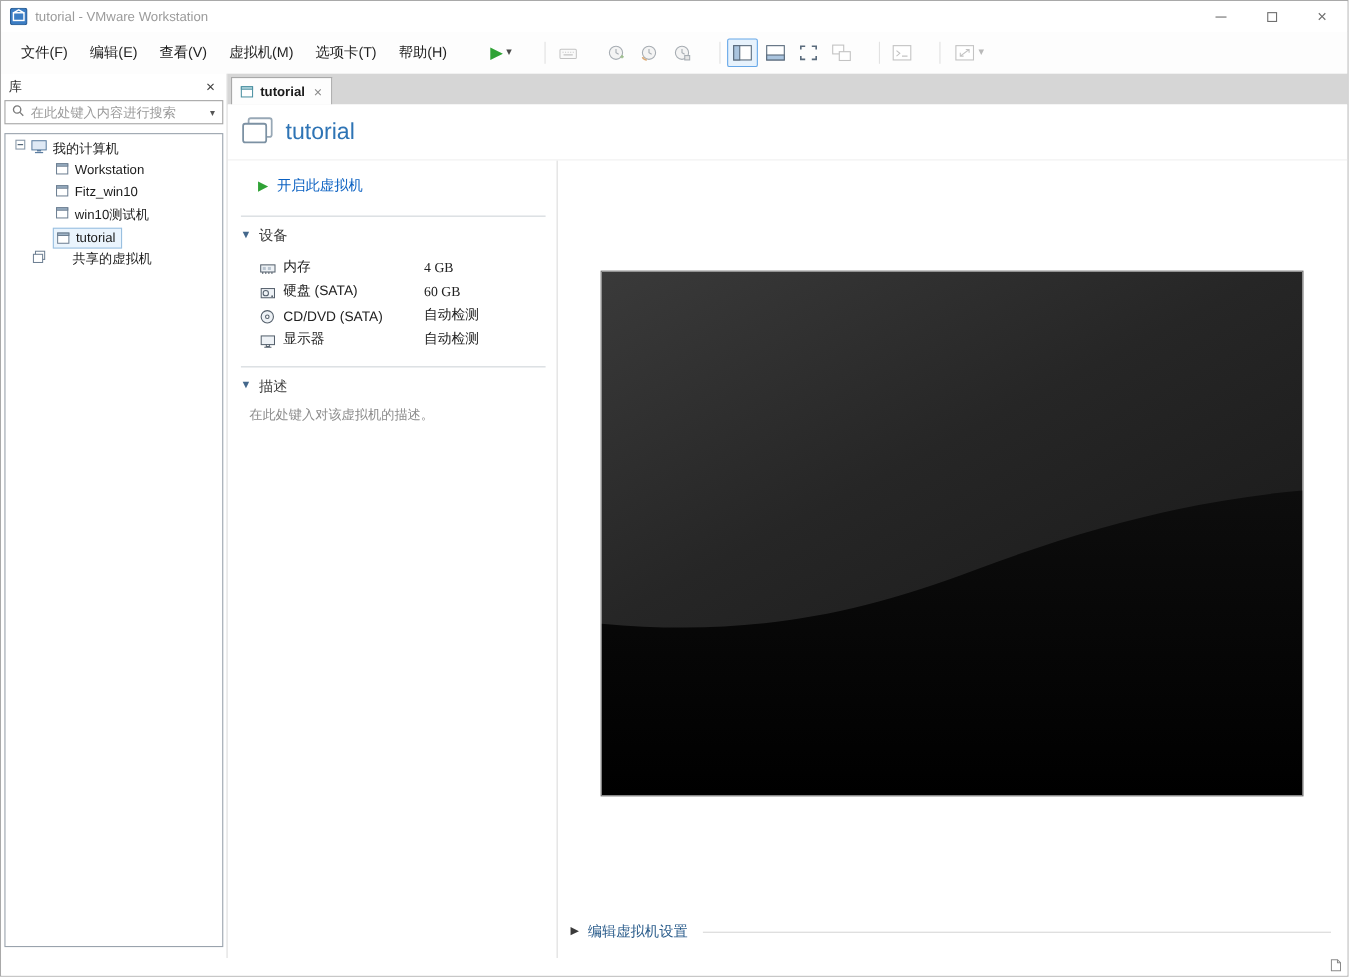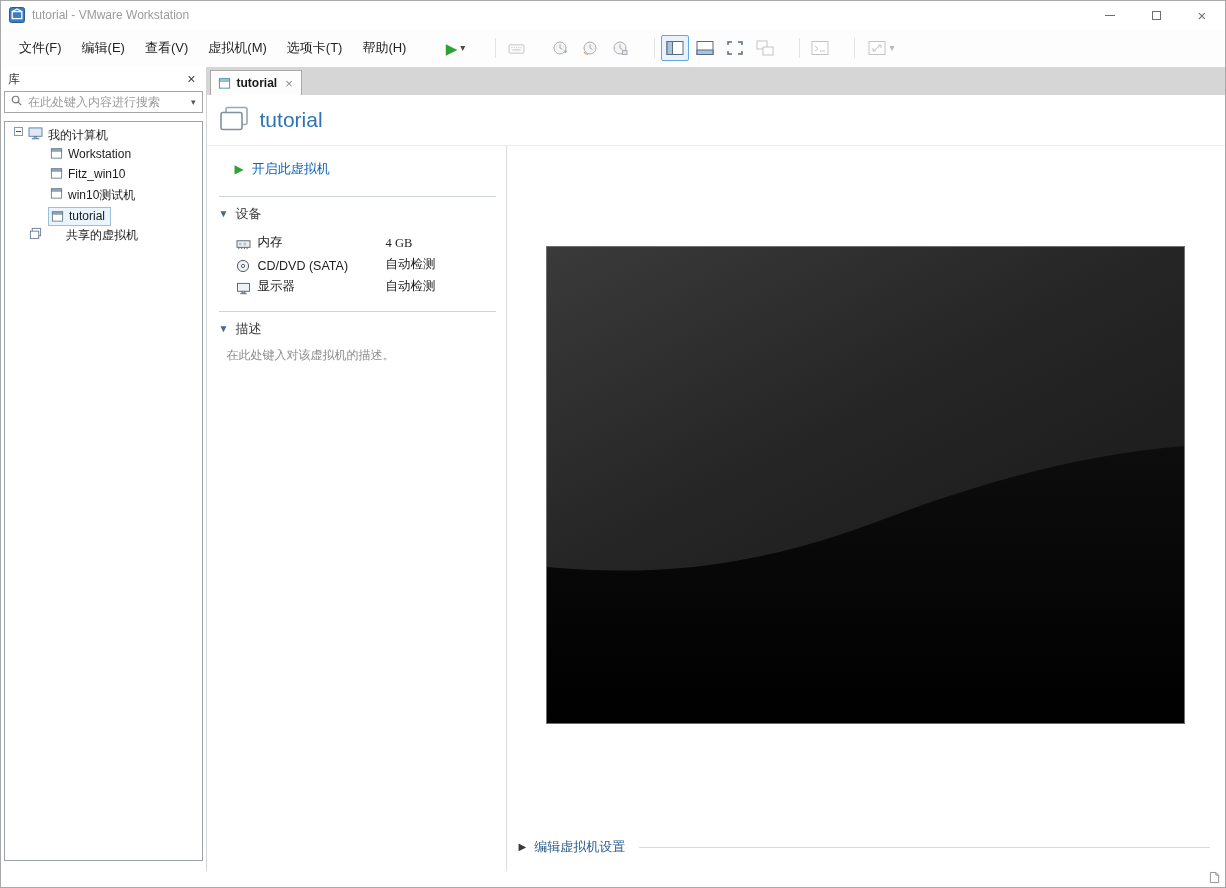--- a/index.html
+++ b/index.html
@@ -356,20 +356,31 @@
               <span class="dev-icon">
                 <svg viewBox="0 0 16 14" width="15" height="13">
                     <rect x="1" y="3" width="14" height="7" fill="#eef2f6" stroke="#55606c"></rect>
                     <path d="M3 10v2 M6 10v2 M9 10v2 M12 10v2" stroke="#55606c"></path>
                     <rect x="3" y="5" width="3" height="3" fill="#b9c4cf"></rect>
                     <rect x="8" y="5" width="3" height="3" fill="#b9c4cf"></rect>
                   </svg>
               </span>
               <span class="dev-label">内存</span>
               <span class="dev-value">4 GB</span>
+            </div>
+            <div class="dev-row">
+              <span class="dev-icon">
+                <svg viewBox="0 0 16 14" width="15" height="13">
+                    <rect x="1.5" y="2.5" width="13" height="9" fill="#eef2f6" stroke="#55606c"></rect>
+                    <circle cx="6" cy="7" r="2.6" fill="none" stroke="#55606c"></circle>
+                    <circle cx="12.2" cy="10" r="0.9" fill="#55606c"></circle>
+                  </svg>
+              </span>
+              <span class="dev-label">硬盘 (SATA)</span>
+              <span class="dev-value">60 GB</span>
             </div>
             <div class="dev-row">
               <span class="dev-icon">
                 <svg viewBox="0 0 14 14" width="14" height="14">
                     <circle cx="7" cy="7" r="5.6" fill="#eef2f6" stroke="#55606c"></circle>
                     <circle cx="7" cy="7" r="1.6" fill="#fff" stroke="#55606c"></circle>
                   </svg>
               </span>
               <span class="dev-label">CD/DVD (SATA)</span>
               <span class="dev-value">自动检测</span>

